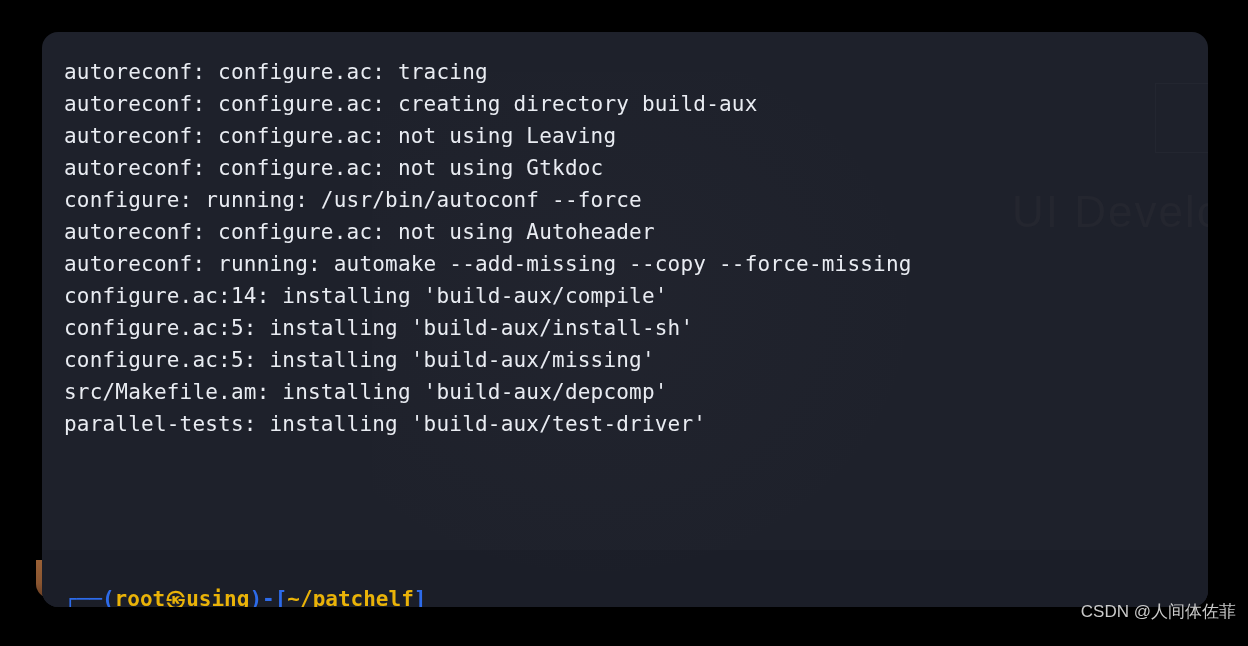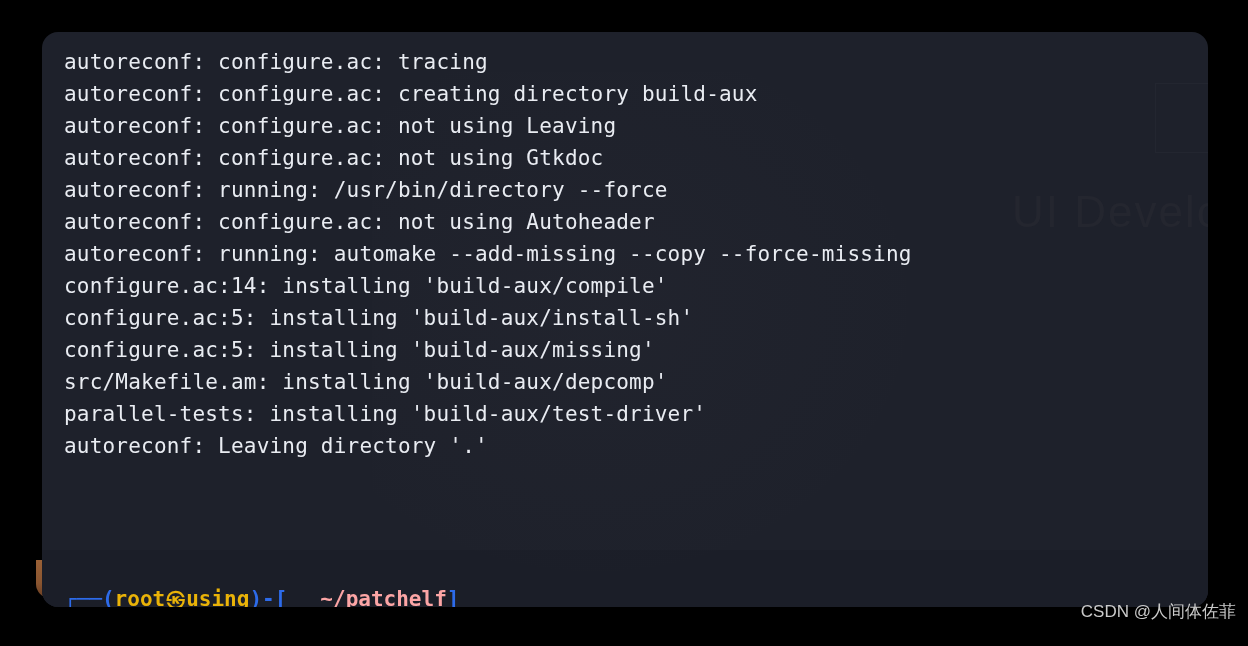--- a/index.html
+++ b/index.html
@@ -77,21 +77,21 @@
     height: 38px;
     background: linear-gradient(180deg, #9a6136 0%, #8a5530 60%, #6b3f22 100%);
     border-bottom-left-radius: 14px;
     z-index: 0;
   }
 
   
   #console-output {
     position: absolute;
     left: 22px;
-    top: 14px;
+    top: 24px;
     z-index: 2;
   }
   .console-line {
     font-size: 21px;
     line-height: 32px;
     color: #e9ecf2;
     white-space: pre;
     letter-spacing: 0.2px;
   }
 
@@ -101,21 +101,21 @@
     left: 22px;
     top: 487px;
     z-index: 3;
     font-size: 21px;
     line-height: 32px;
     white-space: pre;
   }
   .prompt-row { display: block; height: 32px; }
   .c-blue   { color: #2d6bea; font-weight: bold; }
   .c-red    { color: #eab308; font-weight: bold; }
-  .c-white  { color: #fca5a5; font-weight: bold; margin-left: 33px; }
+  .c-white  { color: #eab308; font-weight: bold; }
   .c-frame  { color: #2d6bea; }
 
   
   #csdn-watermark {
     position: absolute;
     right: 12px;
     bottom: 23px;
     font-family: "Liberation Sans", sans-serif;
     font-size: 17px;
     color: #c9c9c9;
@@ -134,29 +134,28 @@
   <div id="bg-watermark-smudge"></div>
   <div id="bg-watermark-box"></div>
 
   <div id="bg-watermark-text">UI Develo</div>
 
   <div id="console-output">
     <div class="console-line">autoreconf: configure.ac: tracing</div>
     <div class="console-line">autoreconf: configure.ac: creating directory build-aux</div>
     <div class="console-line">autoreconf: configure.ac: not using Leaving</div>
     <div class="console-line">autoreconf: configure.ac: not using Gtkdoc</div>
-    <div class="console-line">autoreconf: running: /usr/bin/directory --force</div>
+    <div class="console-line">configure: running: /usr/bin/autoconf --force</div>
     <div class="console-line">autoreconf: configure.ac: not using Autoheader</div>
     <div class="console-line">autoreconf: running: automake --add-missing --copy --force-missing</div>
     <div class="console-line">configure.ac:14: installing 'build-aux/compile'</div>
     <div class="console-line">configure.ac:5: installing 'build-aux/install-sh'</div>
     <div class="console-line">configure.ac:5: installing 'build-aux/missing'</div>
     <div class="console-line">src/Makefile.am: installing 'build-aux/depcomp'</div>
     <div class="console-line">parallel-tests: installing 'build-aux/test-driver'</div>
-    <div class="console-line">autoreconf: Leaving directory '.'</div>
   </div>
 
   <div id="prompt-block">
     <span class="prompt-row"><span class="c-frame">┌──</span><span class="c-blue">(</span><span class="c-red">root</span><span class="c-red">㉿</span><span class="c-red">using</span><span class="c-blue">)</span><span class="c-blue">-</span><span class="c-blue">[</span><span class="c-white">~/patchelf</span><span class="c-blue">]</span></span>
 
     
   </div>
 
 </div>
 

